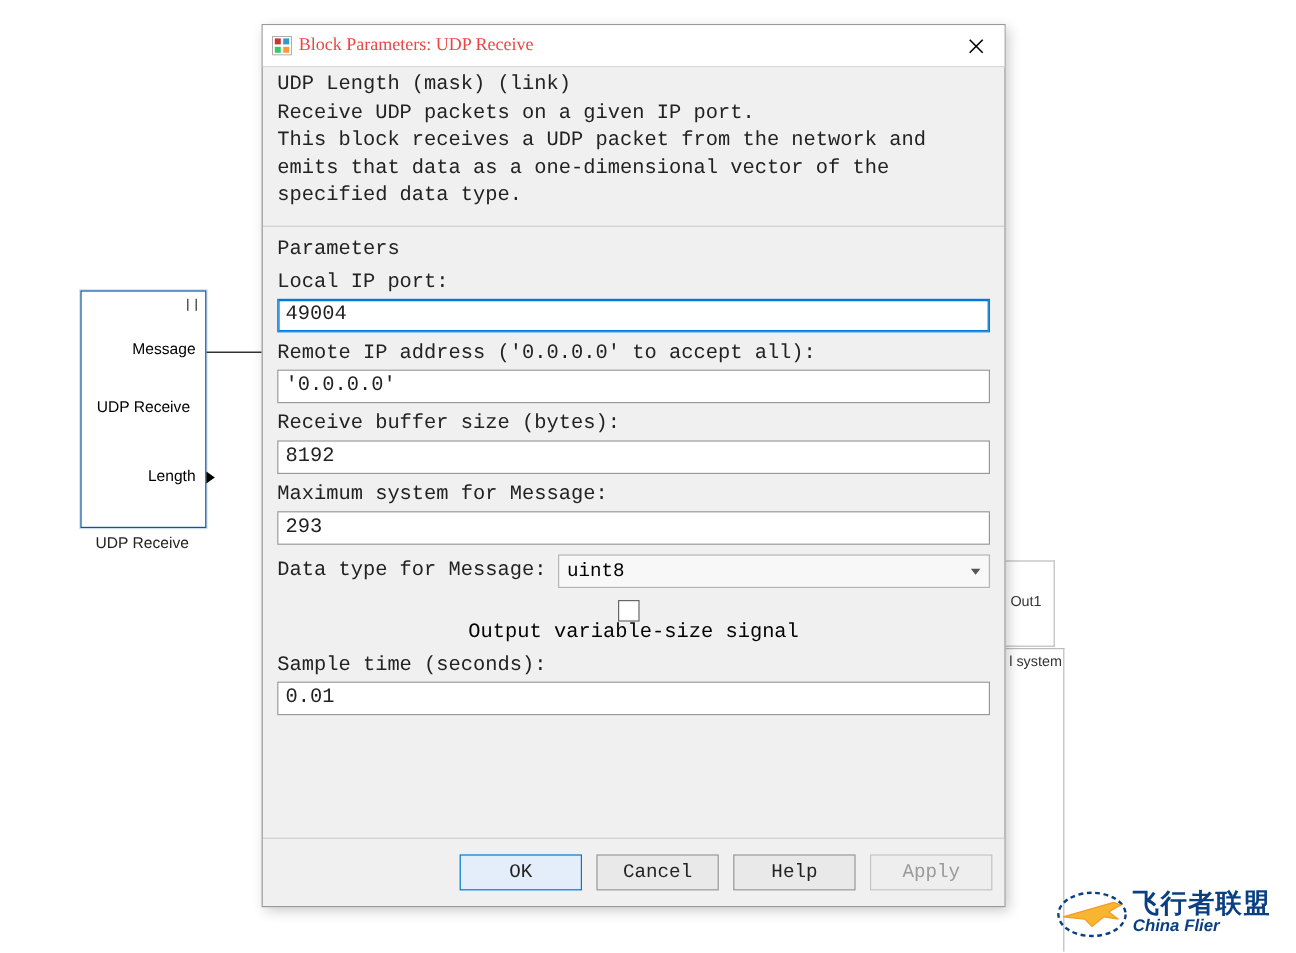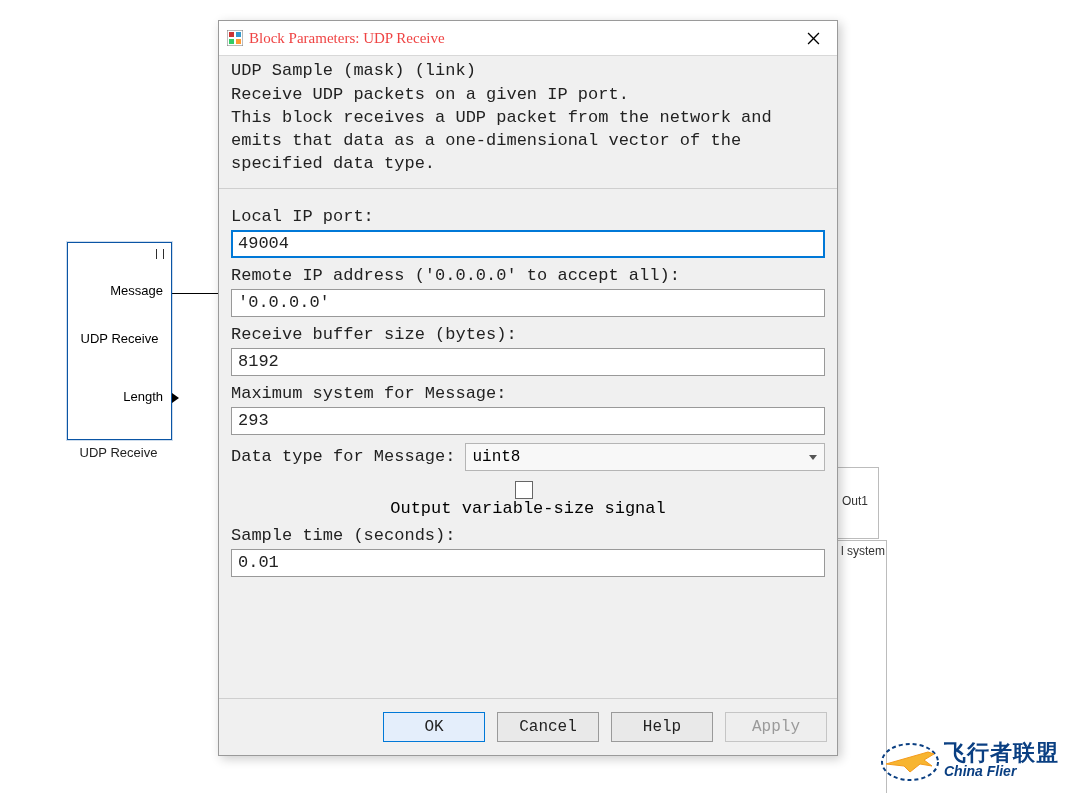--- a/index.html
+++ b/index.html
@@ -325,27 +325,28 @@
     <div class="close-btn">
       <svg viewBox="0 0 12 12">
           <line x1="1" y1="1" x2="11" y2="11" stroke="#000" stroke-width="1.2"></line>
           <line x1="11" y1="1" x2="1" y2="11" stroke="#000" stroke-width="1.2"></line>
         </svg>
     </div>
   </div>
 
   <div class="dialog-body">
 
-    <div class="mask-header mono">UDP Sample (mask) (link)</div>
+    <div class="mask-header mono">UDP Length (mask) (link)</div>
     <div class="mask-descr mono">Receive UDP packets on a given IP port.
 This block receives a UDP packet from the network and emits that data as a one-dimensional vector of the specified data type.</div>
 
     <div class="section-divider"></div>
 
     <div class="params mono">
+      <div class="params-title">Parameters</div>
 
       <div class="param-row">
         <span class="param-label">Local IP port:</span>
         <input class="text-input focused" value="49004" style="">
       </div>
 
       <div class="param-row">
         <span class="param-label">Remote IP address ('0.0.0.0' to accept all):</span>
         <input class="text-input" value="'0.0.0.0'" style="">
       </div>

